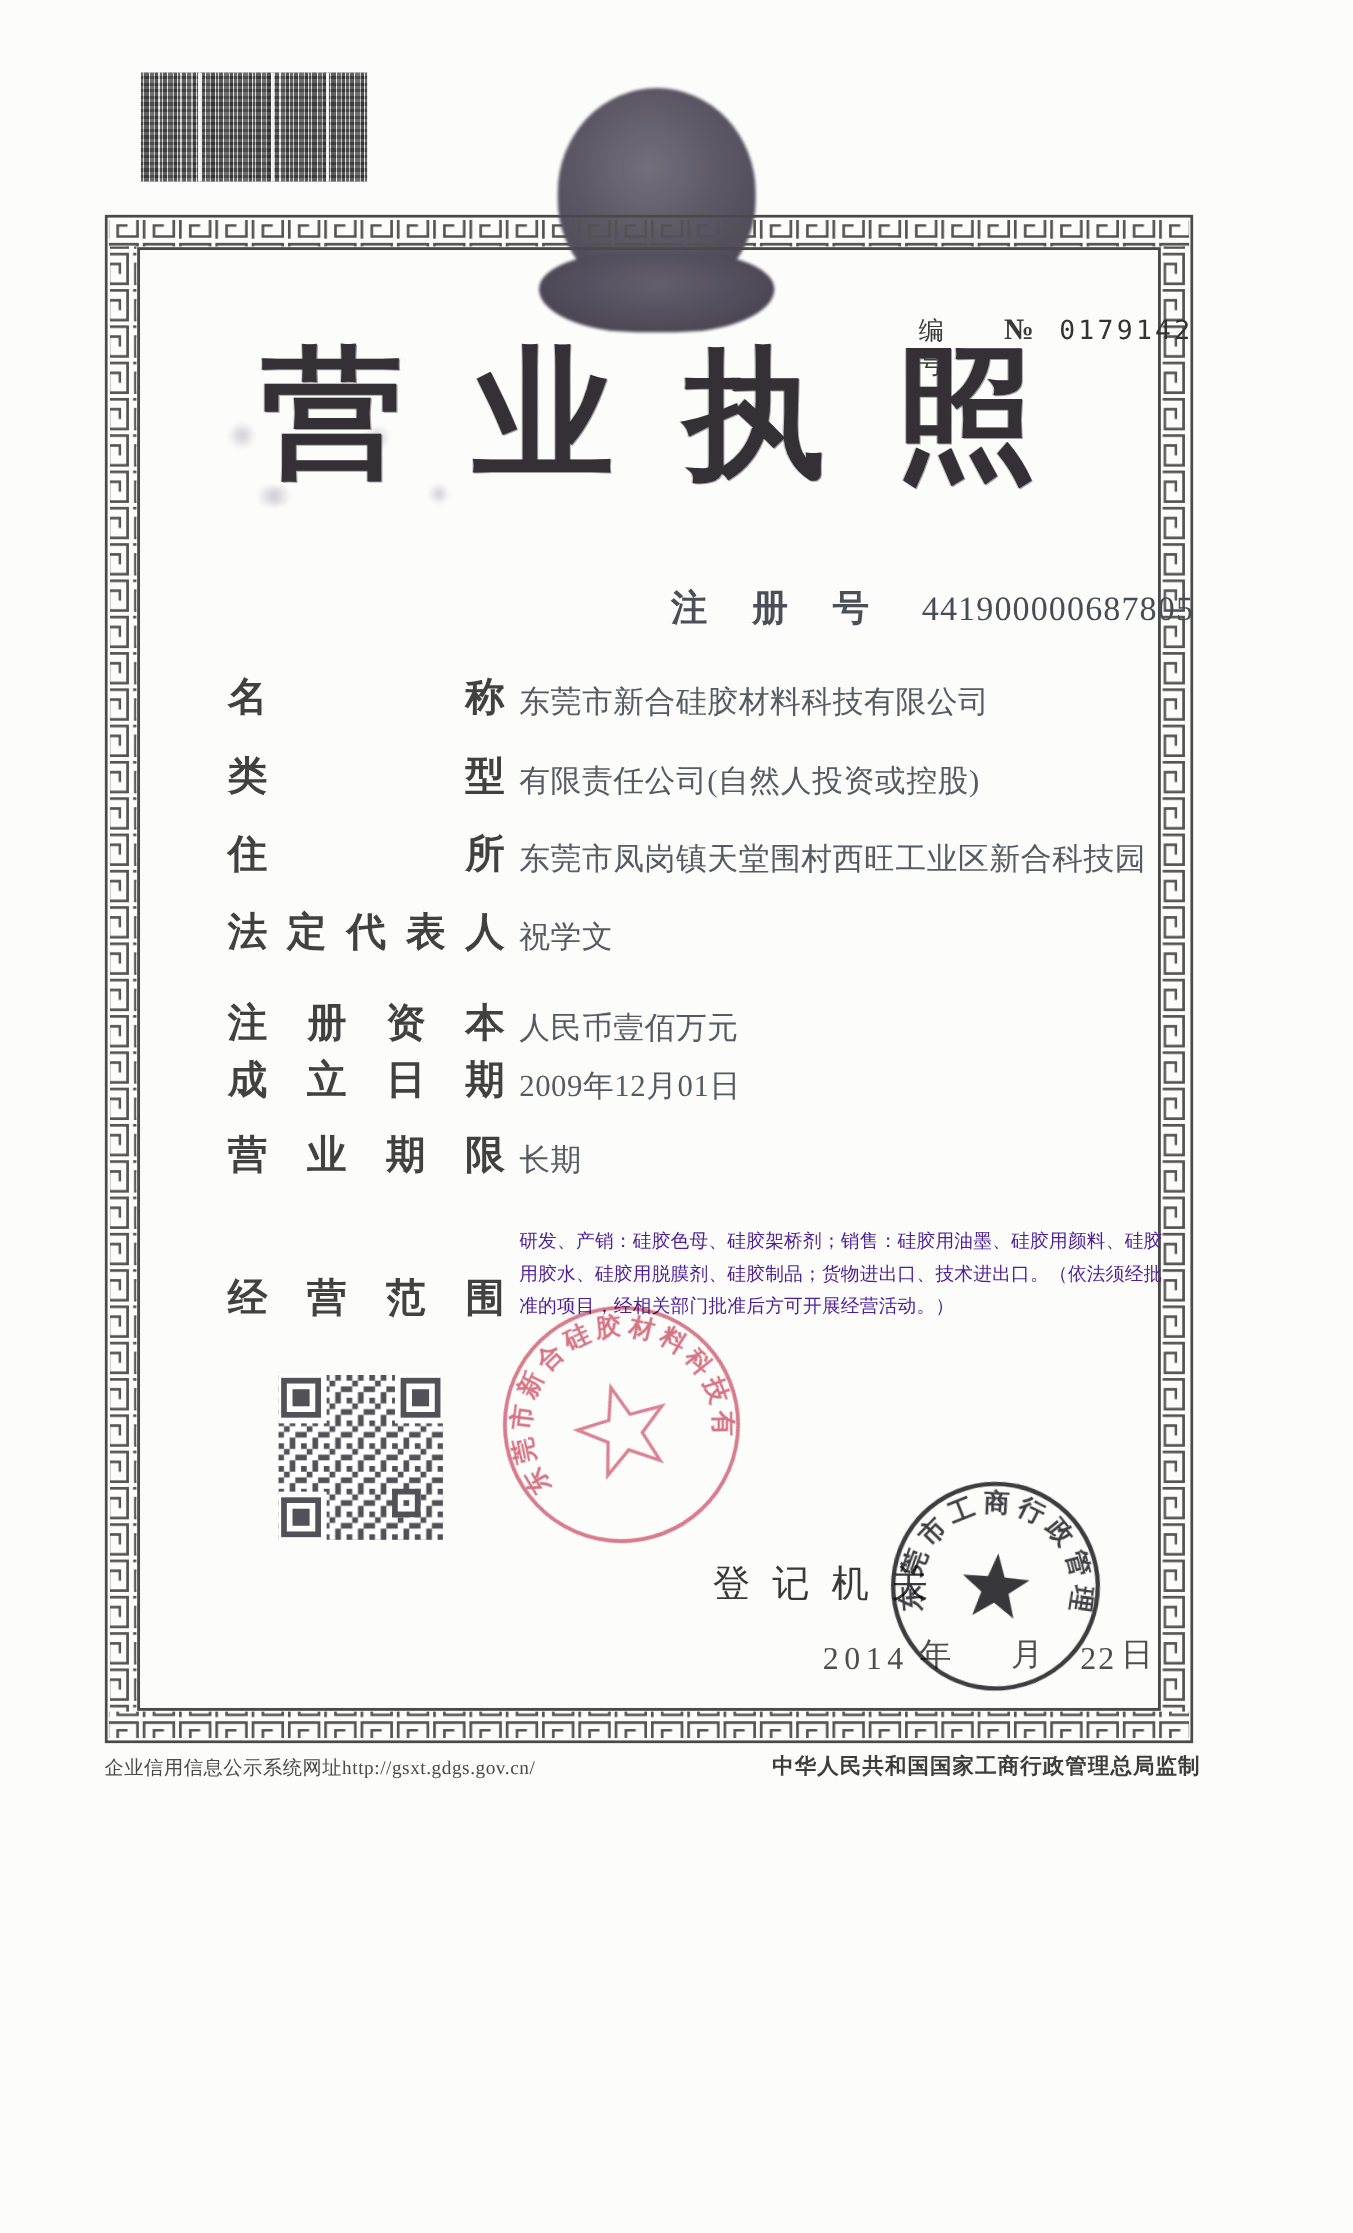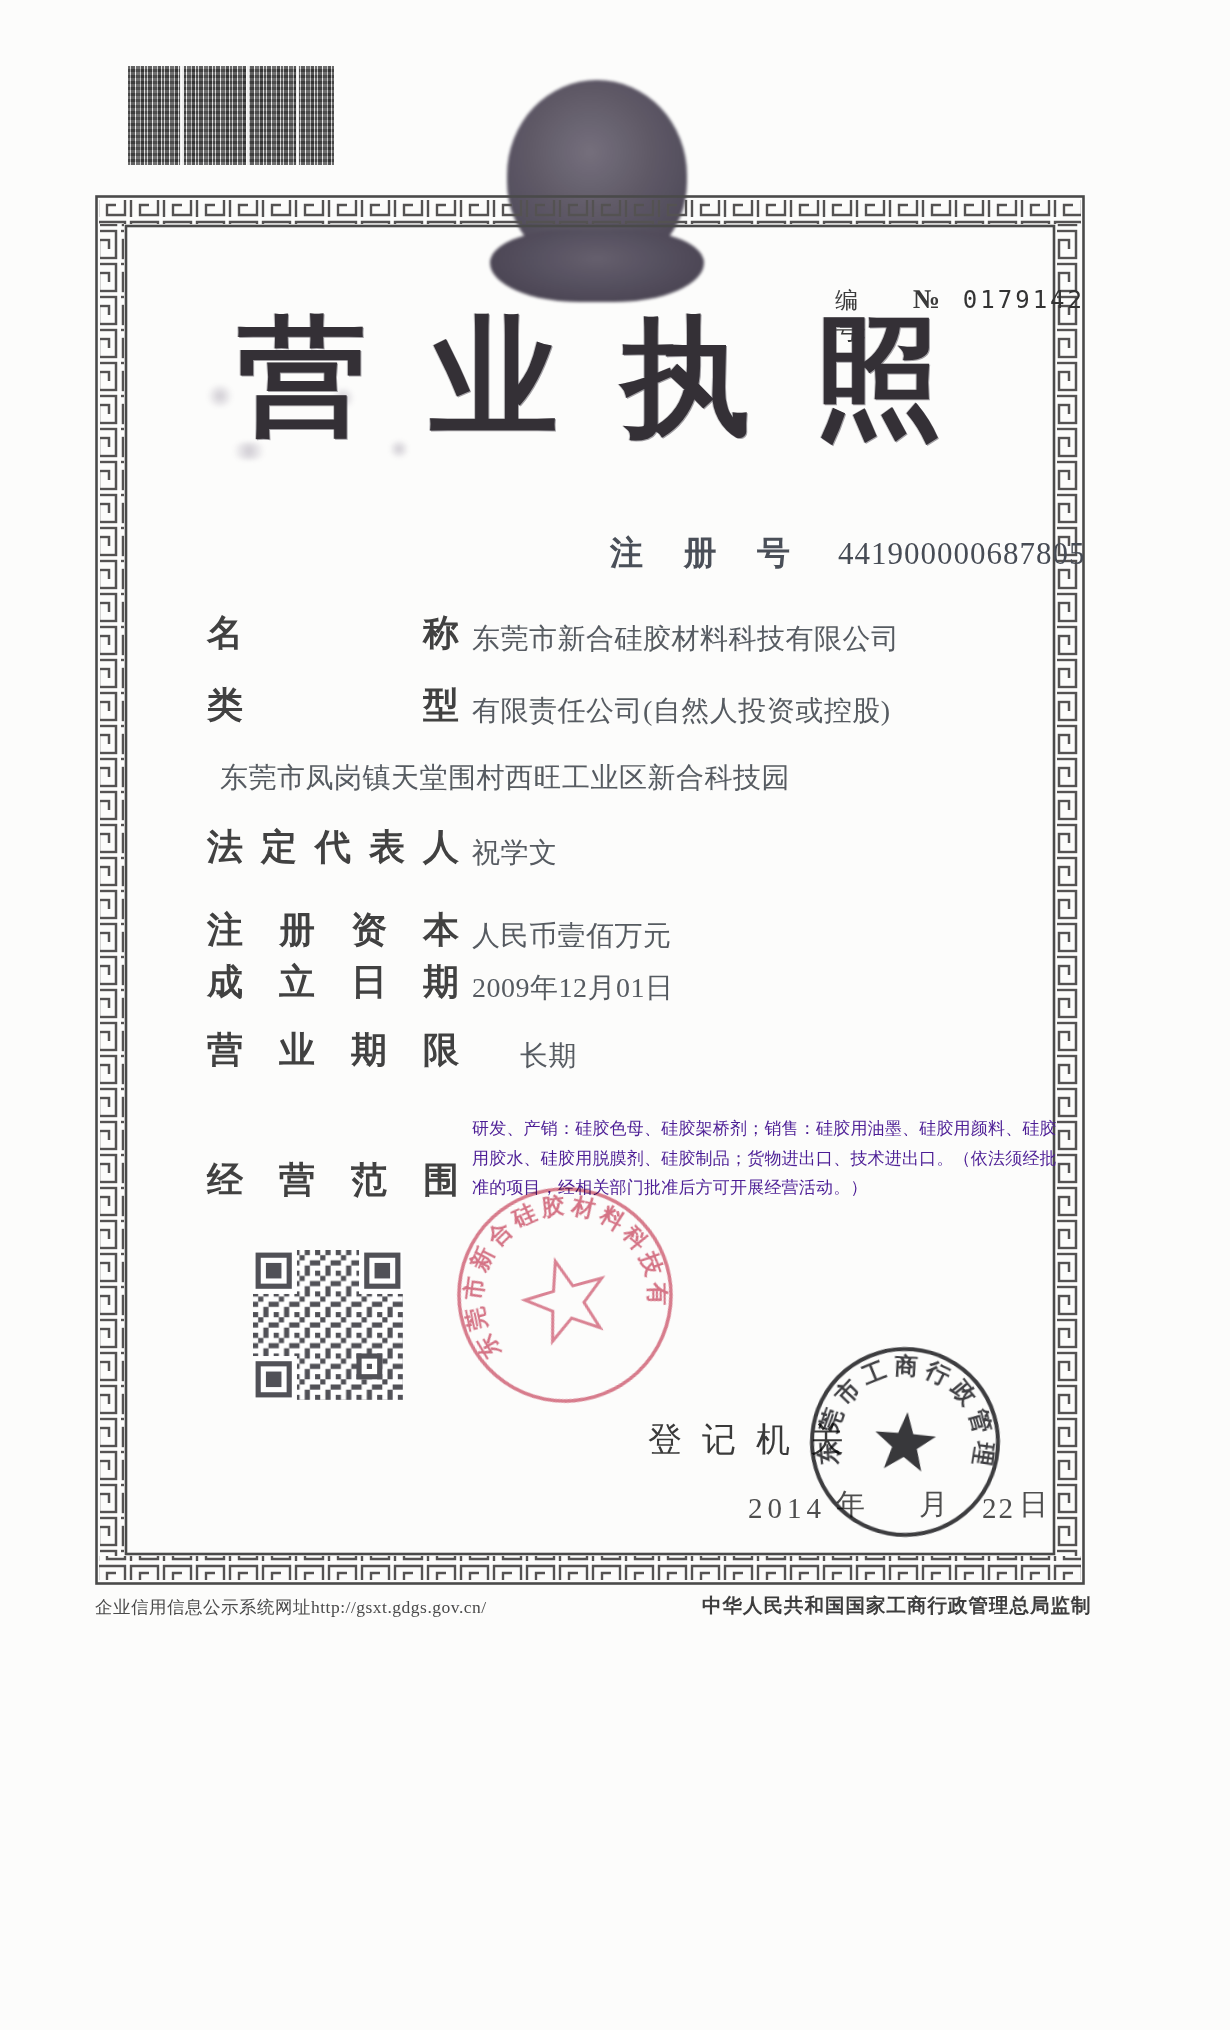--- a/index.html
+++ b/index.html
@@ -125,35 +125,36 @@
 
     <div class="row" style="top:417px;">
       <span class="lbl">名称</span>
       <span class="val">东莞市新合硅胶材料科技有限公司</span>
     </div>
     <div class="row" style="top:489px;">
       <span class="lbl">类型</span>
       <span class="val">有限责任公司(自然人投资或控股)</span>
     </div>
     <div class="row" style="top:560px;">
+      <span class="lbl">住所</span>
       <span class="val">东莞市凤岗镇天堂围村西旺工业区新合科技园</span>
     </div>
     <div class="row" style="top:631px;">
       <span class="lbl">法定代表人</span>
       <span class="val">祝学文</span>
     </div>
     <div class="row" style="top:716px;font-family:Liberation Mono, monospace;">
       <span class="lbl">注册资本</span>
       <span class="val">人民币壹佰万元</span>
     </div>
     <div class="row" style="top:766px;">
       <span class="lbl">成立日期</span>
       <span class="val">2009年12月01日</span>
     </div>
-    <div class="row" style="top:834px;gap:48px;">
+    <div class="row" style="top:834px;">
       <span class="lbl">营业期限</span>
       <span class="val">长期</span>
     </div>
     <div class="row scope" style="top:900px;">
       <span class="lbl">经营范围</span>
       <span class="val">研发、产销：硅胶色母、硅胶架桥剂；销售：硅胶用油墨、硅胶用颜料、硅胶用胶水、硅胶用脱膜剂、硅胶制品；货物进出口、技术进出口。（依法须经批准的项目，经相关部门批准后方可开展经营活动。）</span>
     </div>
 
     <svg class="qr" viewBox="0 0 29 29">
       <defs>

